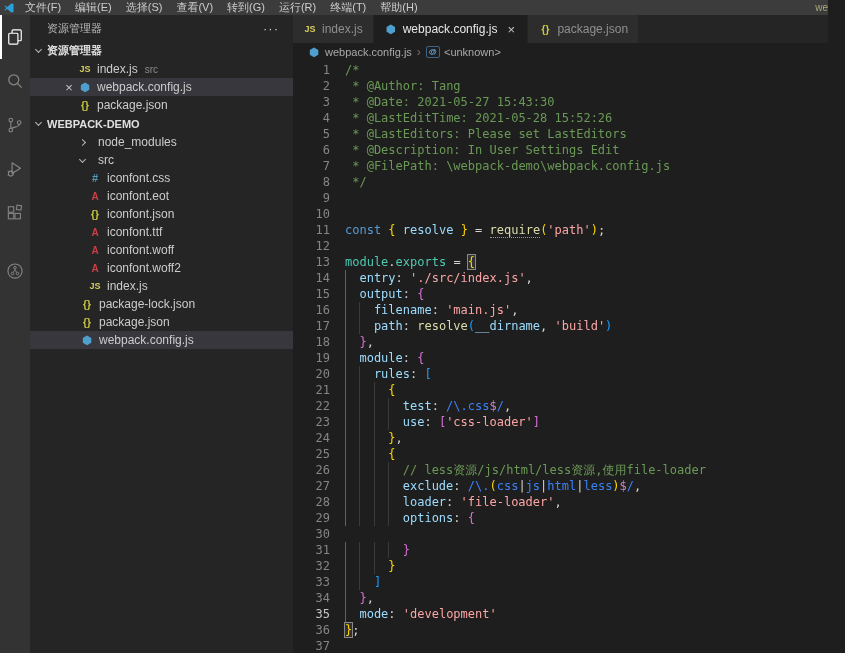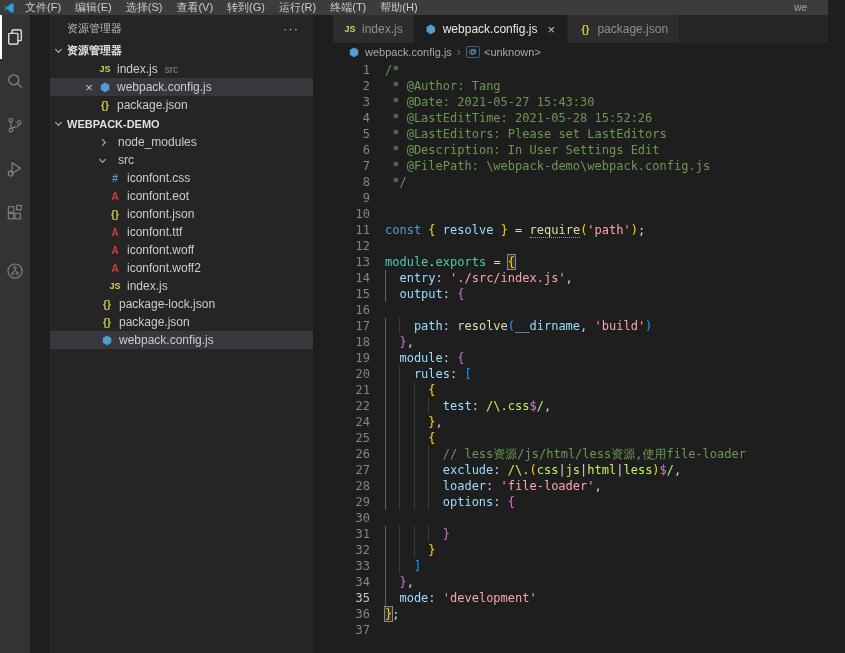--- a/index.html
+++ b/index.html
@@ -5,23 +5,23 @@
   * { margin:0; padding:0; box-sizing:border-box; }
   html,body { width:845px; height:653px; overflow:hidden; background:#1e1e1e;
     font-family:"Liberation Sans", sans-serif; }
   .window { width:828px; height:653px; display:flex; flex-direction:column; }
 
   
   .titlebar { height:15px; background:#3c3c3c; display:flex; align-items:center;
     font-size:11px; color:#cccccc; flex:0 0 auto; }
   .vscode-logo { width:18px; height:15px; display:flex; align-items:center; justify-content:center; }
   .menu-item { padding:0 7px; line-height:15px; cursor:default; }
-  .title-right { margin-left:auto; padding-right:21px; font-size:10px; color:#a8a878;text-align:center; }
-
-  .app { flex:1; display:flex; min-height:0;gap:20px; }
+  .title-right { margin-left:auto; padding-right:0; font-size:10px; color:#a8a878;text-align:center; }
+
+  .app { flex:1; display:flex; min-height:0; }
 
   
   .activitybar { width:30px; background:#333333; display:flex; flex-direction:column; flex:0 0 auto; }
   .ab-item { height:44px; display:flex; align-items:center; justify-content:center;
     color:#858585; border-left:2px solid transparent; border-right:2px solid transparent; }
   .ab-item.active { color:#ffffff; border-left-color:#ffffff; }
   .ab-item.gap { margin-top:14px; }
   .ab-item svg { width:20px; height:20px; }
 
   
@@ -78,21 +78,21 @@
   .cm { color:#6a9955; }
   .kw { color:#569cd6;text-align:right; }
   .vr, .pr { color:#9cdcfe; }
   .fn { color:#dcdcaa; }
   .st { color:#fca5a5; }
   .op { color:#d4d4d4; }
   .md { color:#4ec9b0; }
   .b1 { color:#ffd700; }
   .b2 { color:#da70d6; }
   .b3 { color:#179fff; }
-  .re { color:#bef264; }
+  .re { color:#3b82f6; }
   .ra { color:#c586c0; }
   .uds { border-bottom:1px dotted #989898;text-align:center; }
   .bx { outline:1px solid #888888; background:rgba(120,120,120,0.22); }
 
   .watermark { position:absolute; right:18px; bottom:12px; font-size:19px; color:#8a8a8a;
     letter-spacing:1px; opacity:.85; }
 </style>
 </head>
 <body>
 
@@ -271,27 +271,28 @@
           <div class="ln"><span class="num">6</span><span class="txt"><span class="cm"> * @Description: In User Settings Edit</span></span></div>
           <div class="ln"><span class="num">7</span><span class="txt"><span class="cm"> * @FilePath: \webpack-demo\webpack.config.js</span></span></div>
           <div class="ln"><span class="num">8</span><span class="txt"><span class="cm"> */</span></span></div>
           <div class="ln"><span class="num">9</span><span class="txt"></span></div>
           <div class="ln"><span class="num">10</span><span class="txt"></span></div>
           <div class="ln"><span class="num">11</span><span class="txt"><span class="kw">const </span><span class="b1">{ </span><span class="vr">resolve</span><span class="op"> </span><span class="b1">}</span><span class="op"> = </span><span class="fn uds">require</span><span class="b1">(</span><span class="st">'path'</span><span class="b1">)</span><span class="op">;</span></span></div>
           <div class="ln"><span class="num">12</span><span class="txt"></span></div>
           <div class="ln"><span class="num">13</span><span class="txt"><span class="md">module</span><span class="op">.</span><span class="md">exports</span><span class="op"> = </span><span class="b1 bx">{</span></span></div>
           <div class="ln"><span class="num">14</span><span class="txt"><span class="g g0"></span><span class="pr">entry</span><span class="op">: </span><span class="st">'./src/index.js'</span><span class="op">,</span></span></div>
           <div class="ln"><span class="num">15</span><span class="txt"><span class="g g0"></span><span class="pr">output</span><span class="op">: </span><span class="b2">{</span></span></div>
-          <div class="ln"><span class="num">16</span></div>
+          <div class="ln"><span class="num">16</span><span class="txt"><span class="g g0"></span><span class="g"></span><span class="pr">filename</span><span class="op">: </span><span class="st">'main.js'</span><span class="op">,</span></span></div>
           <div class="ln"><span class="num">17</span><span class="txt"><span class="g g0"></span><span class="g"></span><span class="pr">path</span><span class="op">: </span><span class="fn">resolve</span><span class="b3">(</span><span class="vr">__dirname</span><span class="op">, </span><span class="st">'build'</span><span class="b3">)</span></span></div>
           <div class="ln"><span class="num">18</span><span class="txt"><span class="g g0"></span><span class="b2">}</span><span class="op">,</span></span></div>
           <div class="ln"><span class="num">19</span><span class="txt"><span class="g g0"></span><span class="pr">module</span><span class="op">: </span><span class="b2">{</span></span></div>
           <div class="ln"><span class="num">20</span><span class="txt"><span class="g g0"></span><span class="g"></span><span class="pr">rules</span><span class="op">: </span><span class="b3">[</span></span></div>
           <div class="ln"><span class="num">21</span><span class="txt"><span class="g g0"></span><span class="g"></span><span class="g"></span><span class="b1">{</span></span></div>
           <div class="ln"><span class="num">22</span><span class="txt"><span class="g g0"></span><span class="g"></span><span class="g"></span><span class="g"></span><span class="pr">test</span><span class="op">: </span><span class="re">/\.css</span><span class="ra">$</span><span class="re">/</span><span class="op">,</span></span></div>
+          <div class="ln"><span class="num">23</span><span class="txt"><span class="g g0"></span><span class="g"></span><span class="g"></span><span class="g"></span><span class="pr">use</span><span class="op">: </span><span class="b2">[</span><span class="st">'css-loader'</span><span class="b2">]</span></span></div>
           <div class="ln"><span class="num">24</span><span class="txt"><span class="g g0"></span><span class="g"></span><span class="g"></span><span class="b1">}</span><span class="op">,</span></span></div>
           <div class="ln"><span class="num">25</span><span class="txt"><span class="g g0"></span><span class="g"></span><span class="g"></span><span class="b1">{</span></span></div>
           <div class="ln"><span class="num">26</span><span class="txt"><span class="g g0"></span><span class="g"></span><span class="g"></span><span class="g"></span><span class="cm">// less资源/js/html/less资源,使用file-loader</span></span></div>
           <div class="ln"><span class="num">27</span><span class="txt"><span class="g g0"></span><span class="g"></span><span class="g"></span><span class="g"></span><span class="pr">exclude</span><span class="op">: </span><span class="re">/\.</span><span class="b1">(</span><span class="re">css</span><span class="op">|</span><span class="re">js</span><span class="op">|</span><span class="re">html</span><span class="op">|</span><span class="re">less</span><span class="b1">)</span><span class="ra">$</span><span class="re">/</span><span class="op">,</span></span></div>
           <div class="ln"><span class="num">28</span><span class="txt"><span class="g g0"></span><span class="g"></span><span class="g"></span><span class="g"></span><span class="pr">loader</span><span class="op">: </span><span class="st">'file-loader'</span><span class="op">,</span></span></div>
           <div class="ln"><span class="num">29</span><span class="txt"><span class="g g0"></span><span class="g"></span><span class="g"></span><span class="g"></span><span class="pr">options</span><span class="op">: </span><span class="b2">{</span></span></div>
           <div class="ln"><span class="num">30</span></div>
           <div class="ln"><span class="num">31</span><span class="txt"><span class="g g0"></span><span class="g"></span><span class="g"></span><span class="g"></span><span class="b2">}</span></span></div>
           <div class="ln"><span class="num">32</span><span class="txt"><span class="g g0"></span><span class="g"></span><span class="g"></span><span class="b1">}</span></span></div>
           <div class="ln"><span class="num">33</span><span class="txt"><span class="g g0"></span><span class="g"></span><span class="b3">]</span></span></div>

